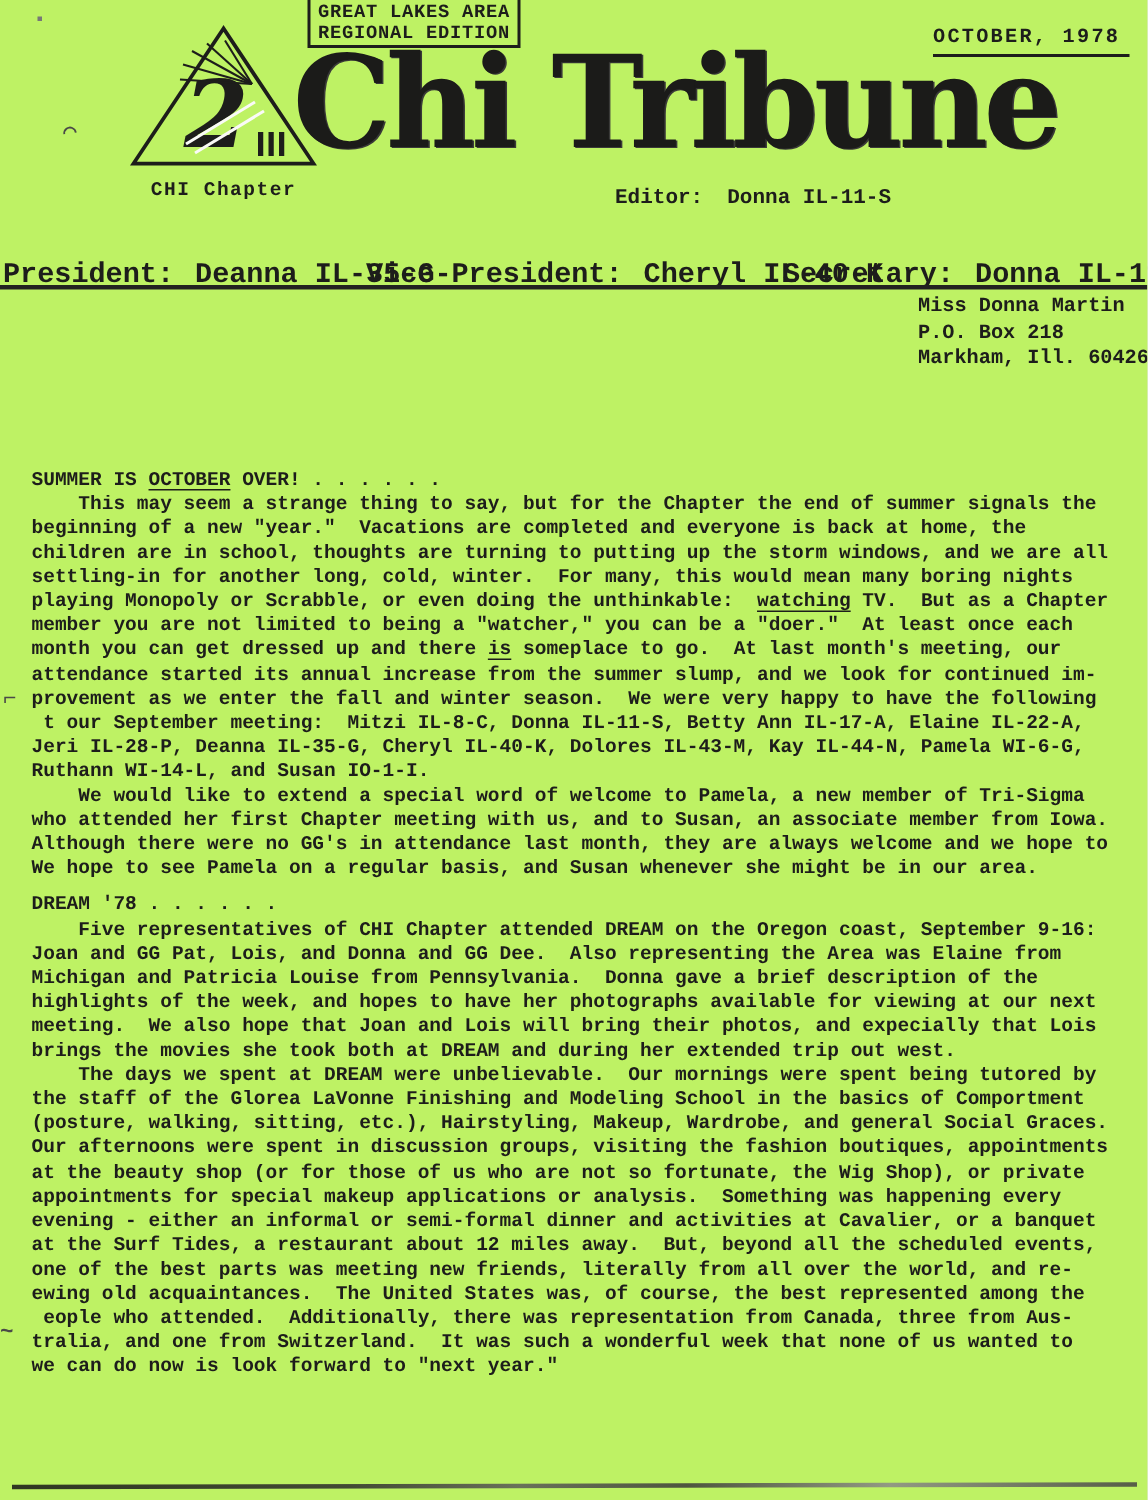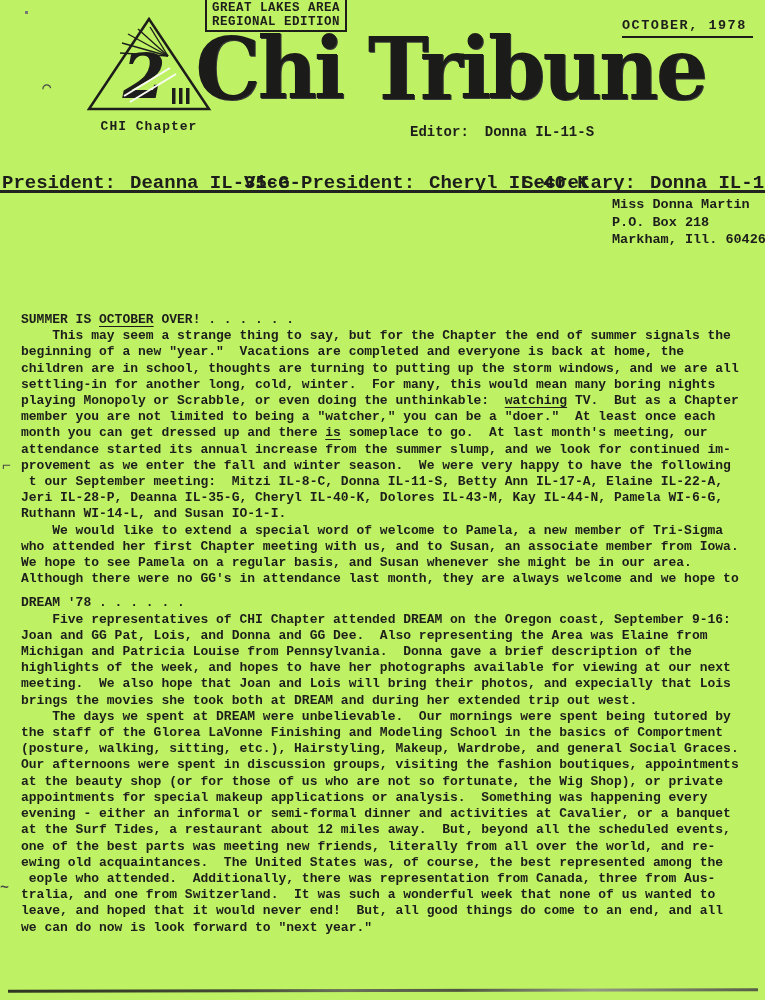--- a/index.html
+++ b/index.html
@@ -122,22 +122,22 @@
         <div class="body-line"><span>playing Monopoly or Scrabble, or even doing the unthinkable:  </span><span class="u">watching</span><span> TV.  But as a Chapter</span></div>
         <div class="body-line"><span>member you are not limited to being a "watcher," you can be a "doer."  At least once each</span></div>
         <div class="body-line"><span>month you can get dressed up and there </span><span class="u">is</span><span> someplace to go.  At last month's meeting, our</span></div>
         <div class="body-line"><span>attendance started its annual increase from the summer slump, and we look for continued im-</span></div>
         <div class="body-line"><span>provement as we enter the fall and winter season.  We were very happy to have the following</span></div>
         <div class="body-line"><span> t our September meeting:  Mitzi IL-8-C, Donna IL-11-S, Betty Ann IL-17-A, Elaine IL-22-A,</span></div>
         <div class="body-line"><span>Jeri IL-28-P, Deanna IL-35-G, Cheryl IL-40-K, Dolores IL-43-M, Kay IL-44-N, Pamela WI-6-G,</span></div>
         <div class="body-line"><span>Ruthann WI-14-L, and Susan IO-1-I.</span></div>
         <div class="body-line"><span>    We would like to extend a special word of welcome to Pamela, a new member of Tri-Sigma</span></div>
         <div class="body-line"><span>who attended her first Chapter meeting with us, and to Susan, an associate member from Iowa.</span></div>
+        <div class="body-line"><span>Although there were no GG's in attendance last month, they are always welcome and we hope to</span></div>
         <div class="body-line"><span>We hope to see Pamela on a regular basis, and Susan whenever she might be in our area.</span></div>
-        <div class="body-line"><span>Although there were no GG's in attendance last month, they are always welcome and we hope to</span></div>
       </div>
       <div class="section section-2">
         <div class="body-line"><span>DREAM '78 . . . . . .</span></div>
         <div class="body-line"><span>    Five representatives of CHI Chapter attended DREAM on the Oregon coast, September 9-16:</span></div>
         <div class="body-line"><span>Joan and GG Pat, Lois, and Donna and GG Dee.  Also representing the Area was Elaine from</span></div>
         <div class="body-line"><span>Michigan and Patricia Louise from Pennsylvania.  Donna gave a brief description of the</span></div>
         <div class="body-line"><span>highlights of the week, and hopes to have her photographs available for viewing at our next</span></div>
         <div class="body-line"><span>meeting.  We also hope that Joan and Lois will bring their photos, and expecially that Lois</span></div>
         <div class="body-line"><span>brings the movies she took both at DREAM and during her extended trip out west.</span></div>
         <div class="body-line"><span>    The days we spent at DREAM were unbelievable.  Our mornings were spent being tutored by</span></div>
@@ -145,21 +145,20 @@
         <div class="body-line"><span>(posture, walking, sitting, etc.), Hairstyling, Makeup, Wardrobe, and general Social Graces.</span></div>
         <div class="body-line"><span>Our afternoons were spent in discussion groups, visiting the fashion boutiques, appointments</span></div>
         <div class="body-line"><span>at the beauty shop (or for those of us who are not so fortunate, the Wig Shop), or private</span></div>
         <div class="body-line"><span>appointments for special makeup applications or analysis.  Something was happening every</span></div>
         <div class="body-line"><span>evening - either an informal or semi-formal dinner and activities at Cavalier, or a banquet</span></div>
         <div class="body-line"><span>at the Surf Tides, a restaurant about 12 miles away.  But, beyond all the scheduled events,</span></div>
         <div class="body-line"><span>one of the best parts was meeting new friends, literally from all over the world, and re-</span></div>
         <div class="body-line"><span>ewing old acquaintances.  The United States was, of course, the best represented among the</span></div>
         <div class="body-line"><span> eople who attended.  Additionally, there was representation from Canada, three from Aus-</span></div>
         <div class="body-line"><span>tralia, and one from Switzerland.  It was such a wonderful week that none of us wanted to</span></div>
-        <div class="body-line"><span>leave, and hoped that it would never end!  But, all good things do come to an end, and all</span></div>
         <div class="body-line"><span>we can do now is look forward to "next year."</span></div>
       </div>
     </div>
 
   <span class="scan-mark" style="left:2px;top:458px">⌐</span>
   <span class="scan-mark" style="left:0px;top:880px">~</span>
   <span class="scan-mark" style="left:42px;top:78px;transform:rotate(-8deg)">⌒</span>
   <div class="corner-dot"></div>
   <div class="bottom-mark"></div>
 

